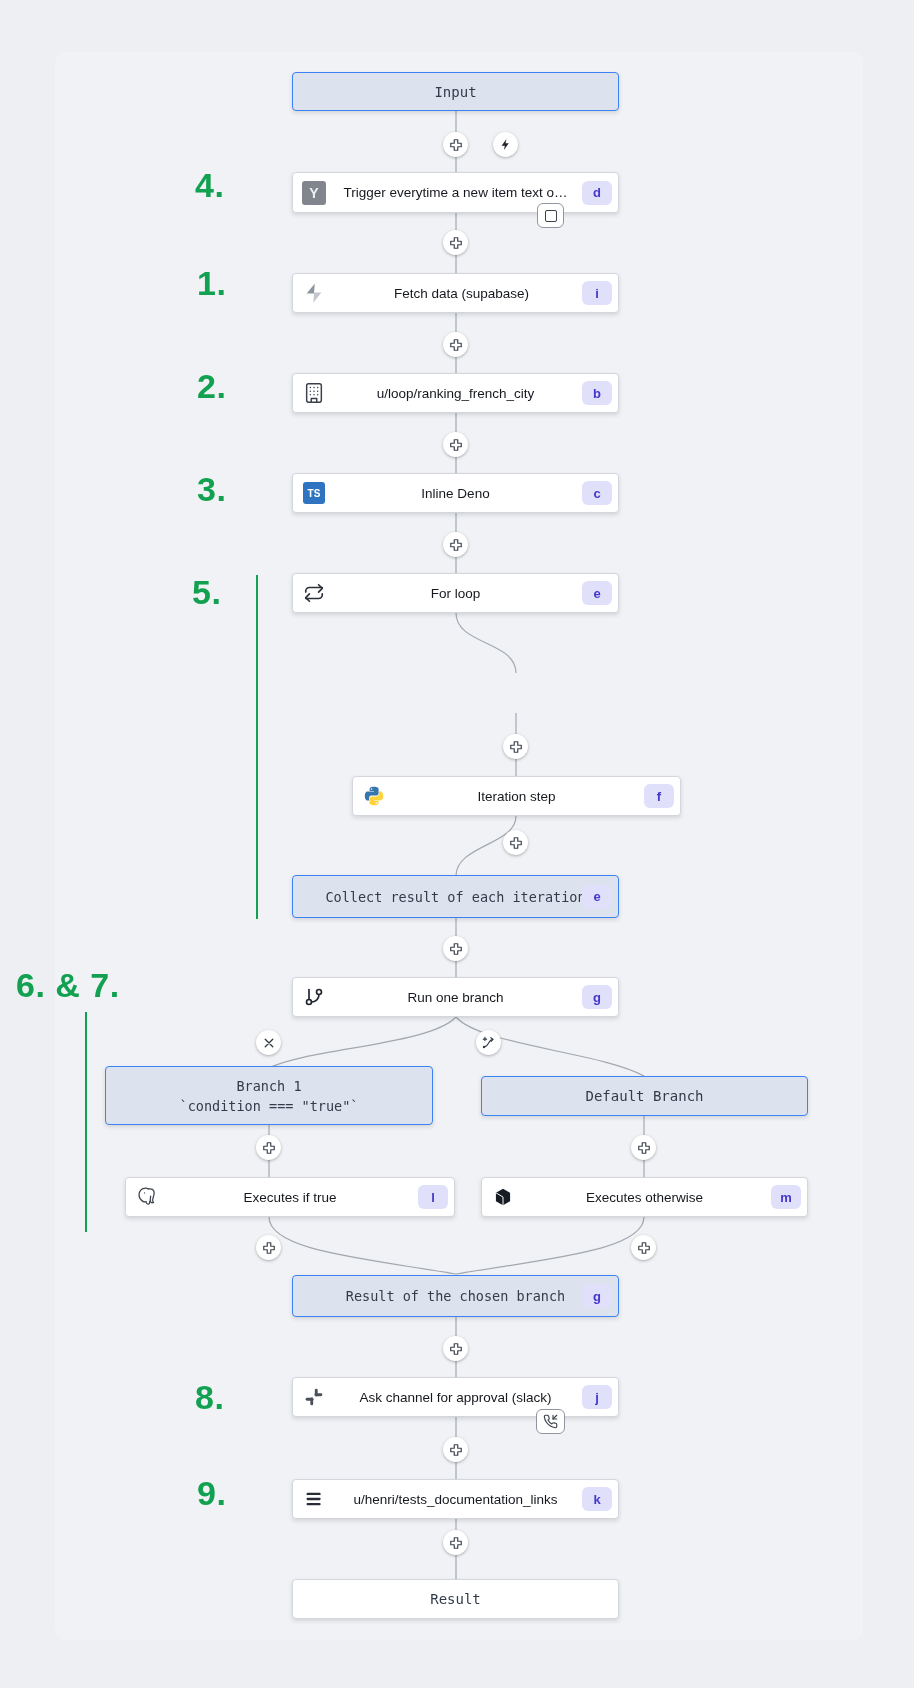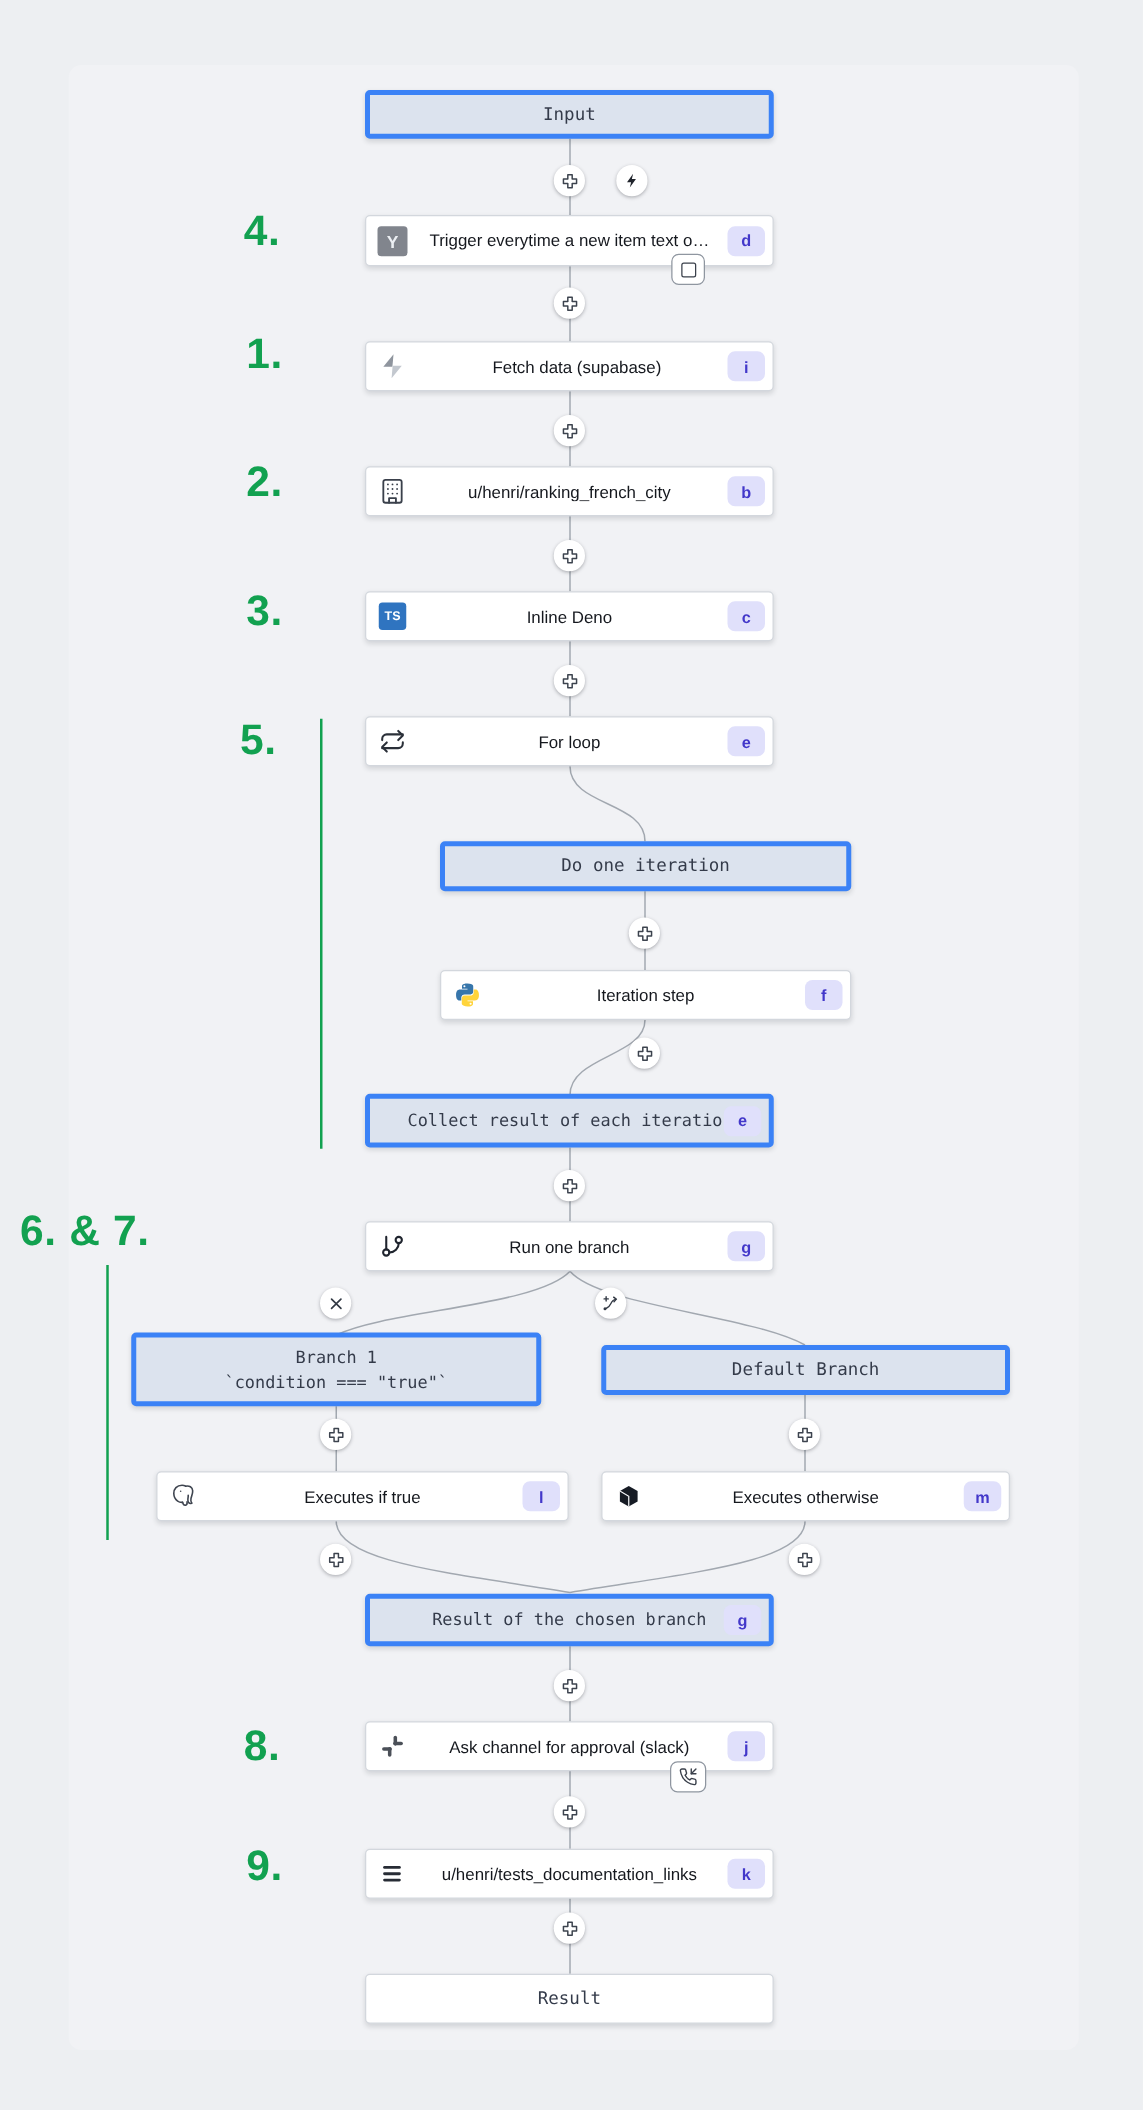--- a/index.html
+++ b/index.html
@@ -6,21 +6,21 @@
   .canvas{position:relative;width:914px;height:1688px;background:#edeff2;overflow:hidden;
           font-family:"Liberation Sans", sans-serif;}
   .panel{position:absolute;left:55px;top:52px;width:808px;height:1588px;background:#f1f2f5;border-radius:10px;}
   svg.edges{position:absolute;left:0;top:0;z-index:1;}
   .gline{position:absolute;width:2px;background:#12a150;z-index:2;}
   .anno{position:absolute;z-index:2;color:#12a150;font-size:34px;font-weight:800;line-height:1;letter-spacing:.5px;}
   
   .snode,.vnode{position:absolute;z-index:3;box-sizing:border-box;border-radius:4px;display:flex;
         align-items:center;justify-content:center;box-shadow:0 2px 4px rgba(30,35,45,.14);}
   .snode{background:#ffffff;border:1px solid #d3d7dd;}
-  .vnode{background:#dce3ee;border:4px solid #3b82f6;}
+  .vnode{background:#dce3ee;border:1px solid #3b82f6;}
   .nlabel{flex:1;text-align:center;font-size:13.5px;color:#15181e;margin:0 36px;white-space:nowrap;
           overflow:hidden;text-overflow:ellipsis;}
   .mlabel{flex:1;text-align:center;font-family:"DejaVu Sans Mono", monospace;font-size:14px;color:#343b4a;
           white-space:nowrap;overflow:hidden;}
   .mlabel.small{font-size:13.5px;margin:0 30px;}
   .nicon{position:absolute;left:9px;display:flex;align-items:center;justify-content:center;width:24px;height:24px;}
   .nbadge{position:absolute;right:6px;top:50%;transform:translateY(-50%);min-width:30px;height:24px;
           background:#e0e0fb;color:#4338ca;font-weight:700;font-size:13px;border-radius:6px;
           display:flex;align-items:center;justify-content:center;}
   .vstack{display:flex;flex-direction:column;align-items:center;justify-content:center;width:100%;}
@@ -112,21 +112,21 @@
           <path d="M16 6h.01"></path>
           <path d="M12 6h.01"></path>
           <path d="M12 10h.01"></path>
           <path d="M12 14h.01"></path>
           <path d="M16 10h.01"></path>
           <path d="M16 14h.01"></path>
           <path d="M8 10h.01"></path>
           <path d="M8 14h.01"></path>
         </svg>
     </span>
-    <span class="nlabel">u/henri/ranking_french_city</span>
+    <span class="nlabel">u/loop/ranking_french_city</span>
     <span class="nbadge">b</span>
   </div>
 
   <div class="snode" style="left:292px;top:473px;width:327px;height:40px;">
     <span class="nicon">
         <span class="appicon ts">TS</span>
       </span>
     <span class="nlabel">Inline Deno</span>
     <span class="nbadge">c</span>
   </div>
@@ -137,23 +137,20 @@
           <path d="m17 3 4 4-4 4"></path>
           <path d="M3 11v-1a4 4 0 0 1 4-4h14"></path>
           <path d="m7 21-4-4 4-4"></path>
           <path d="M21 13v1a4 4 0 0 1-4 4H3"></path>
         </svg>
     </span>
     <span class="nlabel">For loop</span>
     <span class="nbadge">e</span>
   </div>
 
-  <div class="vnode" style="left:352px;top:673px;width:329px;height:40px;">
-    <span class="mlabel">Do one iteration</span>
-  </div>
 
   <div class="snode" style="left:352px;top:776px;width:329px;height:40px;">
     <span class="nicon">
       <svg width="22" height="22" viewBox="0 0 24 24">
           <path fill="#3776ab" d="M11.9 2c-5 0-4.7 2.2-4.7 2.2v2.3h4.8v.7H5.3S2 6.8 2 11.9c0 5 2.9 4.9 2.9 4.9h1.7v-2.4s-.1-2.9 2.9-2.9h4.8s2.7 0 2.7-2.6V4.7S17.5 2 11.9 2zM9.3 3.5a.9.9 0 1 1 0 1.8.9.9 0 0 1 0-1.8z"></path>
           <path fill="#ffd43b" d="M12.1 22c5 0 4.7-2.2 4.7-2.2v-2.3H12v-.7h6.7s3.3.4 3.3-4.7c0-5-2.9-4.9-2.9-4.9h-1.7v2.4s.1 2.9-2.9 2.9H9.7S7 12.5 7 15.1v4.2S6.5 22 12.1 22zm2.6-1.5a.9.9 0 1 1 0-1.8.9.9 0 0 1 0 1.8z"></path>
         </svg>
     </span>
     <span class="nlabel">Iteration step</span>
     <span class="nbadge">f</span>

